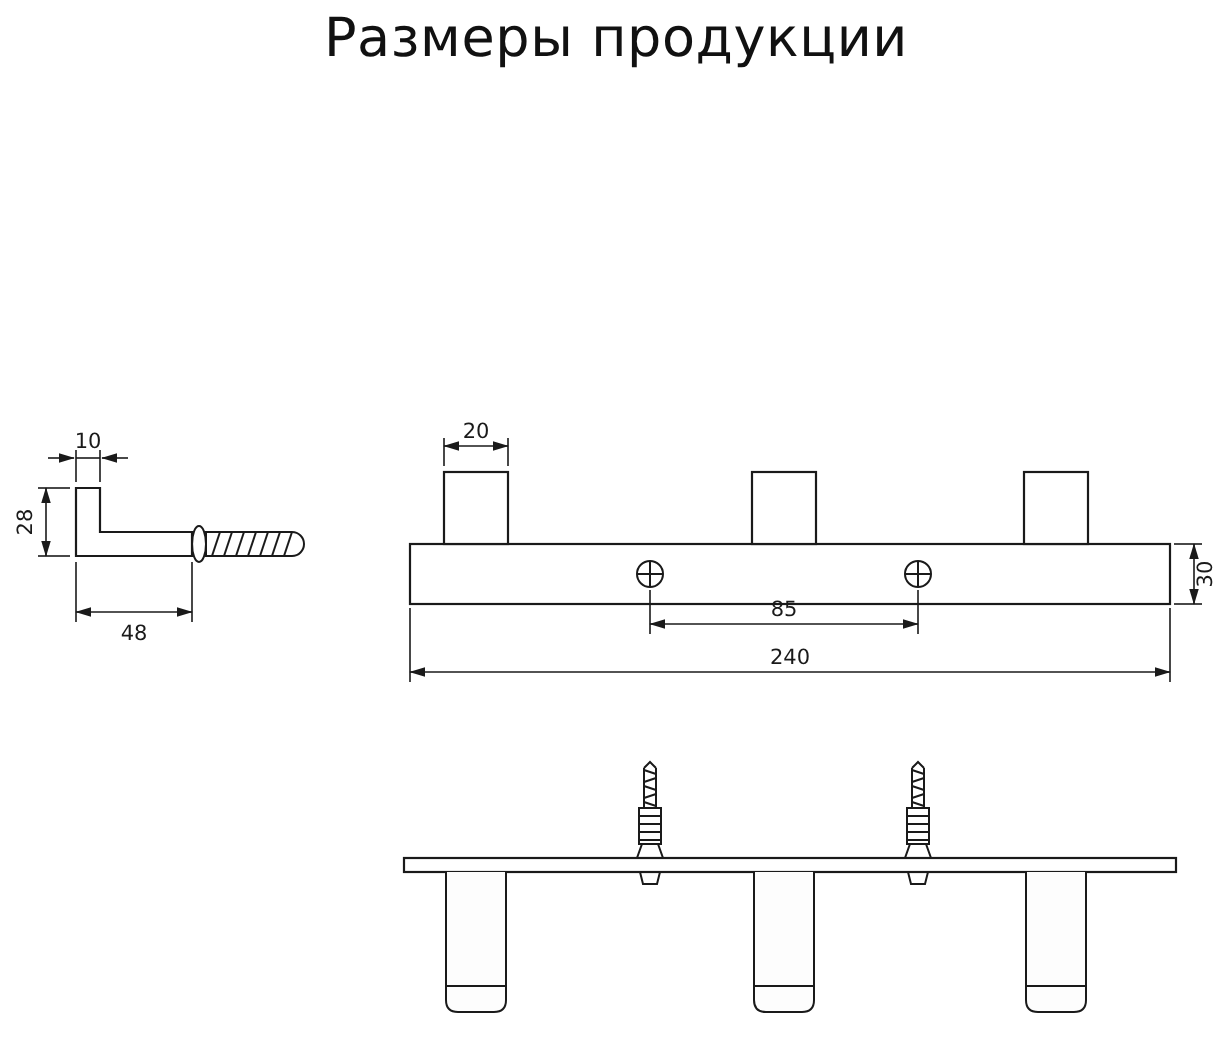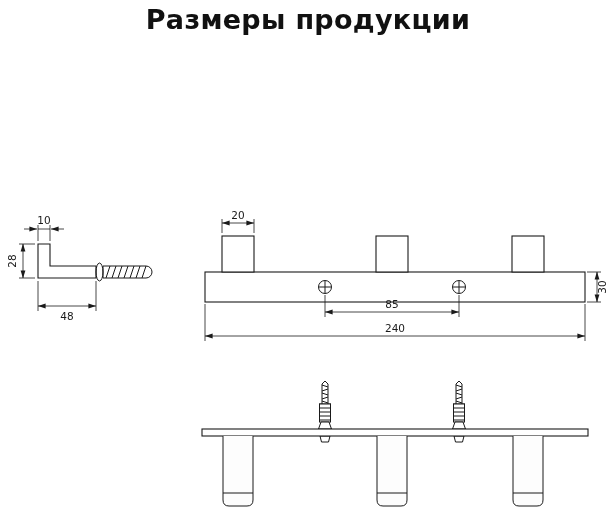--- a/index.html
+++ b/index.html
@@ -6,21 +6,21 @@
   .page {
     position:relative;
     width:616px; height:519px;
     background:#ffffff;
     overflow:hidden;
     font-family:"DejaVu Sans", sans-serif;
   }
   .title {
     position:absolute; top:4px; left:0; width:100%;
     margin:0; text-align:center;
-    font-size:27px; font-weight:700; color:#111111;
+    font-size:27px; font-weight:400; color:#111111;
     letter-spacing:0.3px;
   }
   svg.drawing { position:absolute; left:0; top:0; }
   .ln   { stroke:#1a1a1a; stroke-width:1;   fill:none; }
   .shape{ stroke:#1a1a1a; stroke-width:1.1; fill:#ffffff; }
   .dim  { stroke:#1a1a1a; stroke-width:0.8; fill:none; }
   .dimtxt { font-size:10.5px; fill:#1a1a1a; font-family:"DejaVu Sans", sans-serif; }
 </style>
 </head>
 <body>

